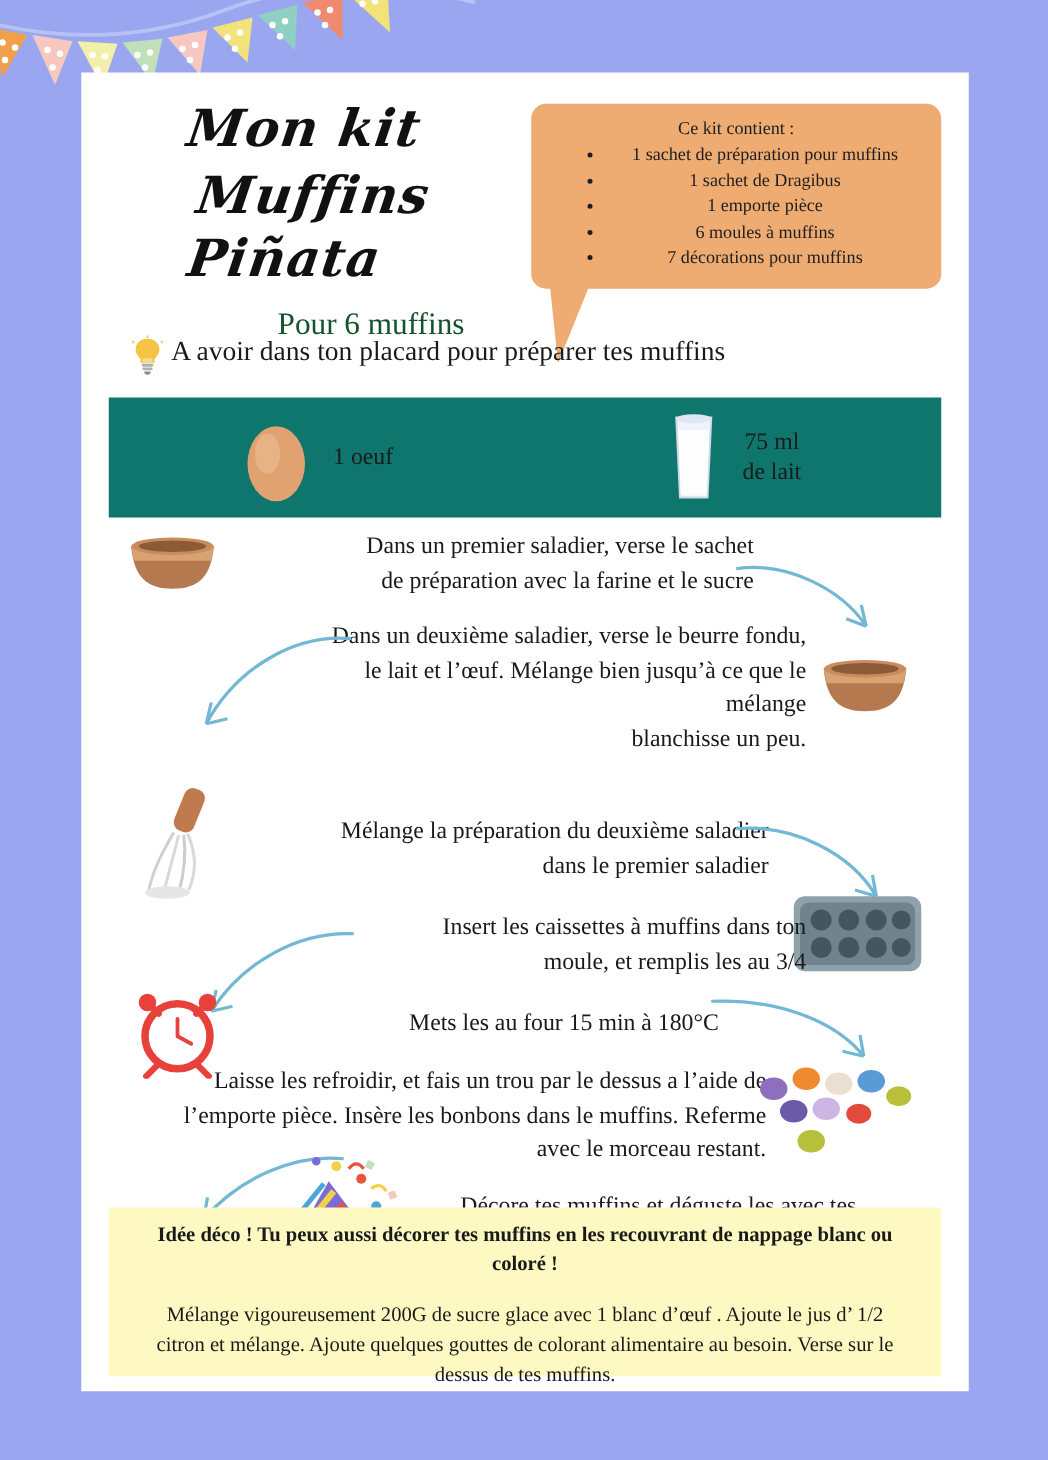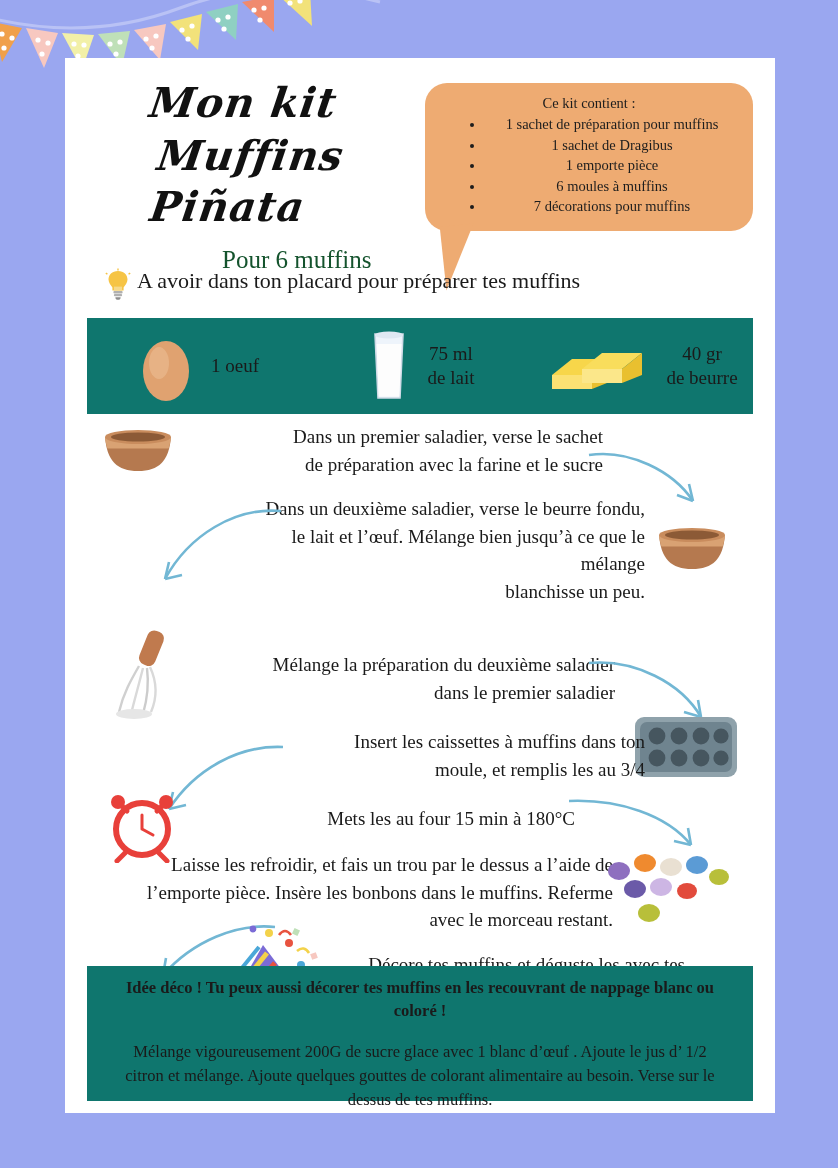--- a/index.html
+++ b/index.html
@@ -64,21 +64,21 @@
     font-family: "Liberation Serif", serif;
   }
 
   
   .bubble {
     position: absolute;
     left: 360px;
     top: 25px;
     width: 300px;
     background: #eeab72;
-    border-radius: 22px;
+    border-radius: 12px;
     padding: 12px 14px 14px 14px;
     color: #1d1d1d;
     font-size: 14.5px;
     text-align: center;
   }
   .bubble-title {
     margin-bottom: 2px;
     font-size: 14.5px;
   }
   .bubble ul {
@@ -161,21 +161,21 @@
     line-height: 1.45;
   }
 
   
   .tipbox {
     position: absolute;
     left: 22px;
     top: 908px;
     width: 666px;
     height: 135px;
-    background: #0f766e;
+    background: #fef9c3;
     padding: 10px 26px 0 26px;
     box-sizing: border-box;
     text-align: center;
   }
   .tip-title {
     font-weight: bold;
     font-size: 16.5px;
     color: #1a1a1a;
     line-height: 1.42;
   }
@@ -305,34 +305,20 @@
         <path d="M9 6 L37 6 L34 70 L12 70 Z" fill="#eef4fb" stroke="#cfdae6" stroke-width="1.6"></path>
         <path d="M10.5 16 L35.5 16 L33.4 68.4 L12.6 68.4 Z" fill="#fdfdfd"></path>
         <ellipse cx="23" cy="7" rx="14" ry="3.6" fill="#dfe8f2"></ellipse>
       </svg>
       <span class="ing-label">
         <span style="white-space:pre-line">75 ml
 de lait</span>
       </span>
     </div>
 
-    <div class="ing">
-      <svg width="104" height="62" viewBox="0 0 104 62">
-        <polygon points="6,40 26,24 66,24 46,40" fill="#f7d64a"></polygon>
-        <polygon points="46,40 66,24 66,46 46,54" fill="#e9c02f"></polygon>
-        <polygon points="6,40 46,40 46,54 6,54" fill="#fbe173"></polygon>
-        <polygon points="36,34 56,18 96,18 76,34" fill="#f9dd5c"></polygon>
-        <polygon points="76,34 96,18 96,40 76,48" fill="#e9c02f"></polygon>
-        <polygon points="36,34 76,34 76,48 36,48" fill="#fbe78a"></polygon>
-      </svg>
-      <span class="ing-label">
-        <span style="white-space:pre-line">40 gr
-de beurre</span>
-      </span>
-    </div>
   </div>
 
   <div class="steps">
 
     <svg class="art" style="left:36px; top:-2px;" width="74" height="54" viewBox="0 0 74 54">
       <path d="M4 16 L70 16 C68 40 58 50 37 50 C16 50 6 40 4 16 Z" fill="#b5794f"></path>
       <path d="M4 16 L70 16 C69.4 21 68.6 24.6 67.6 27.6 L6.4 27.6 C5.4 24.6 4.6 21 4 16 Z" fill="#d9a273"></path>
       <ellipse cx="37" cy="16" rx="33" ry="7" fill="#c98c5d"></ellipse>
       <ellipse cx="37" cy="16" rx="27" ry="4.6" fill="#8c5a36"></ellipse>
     </svg>

